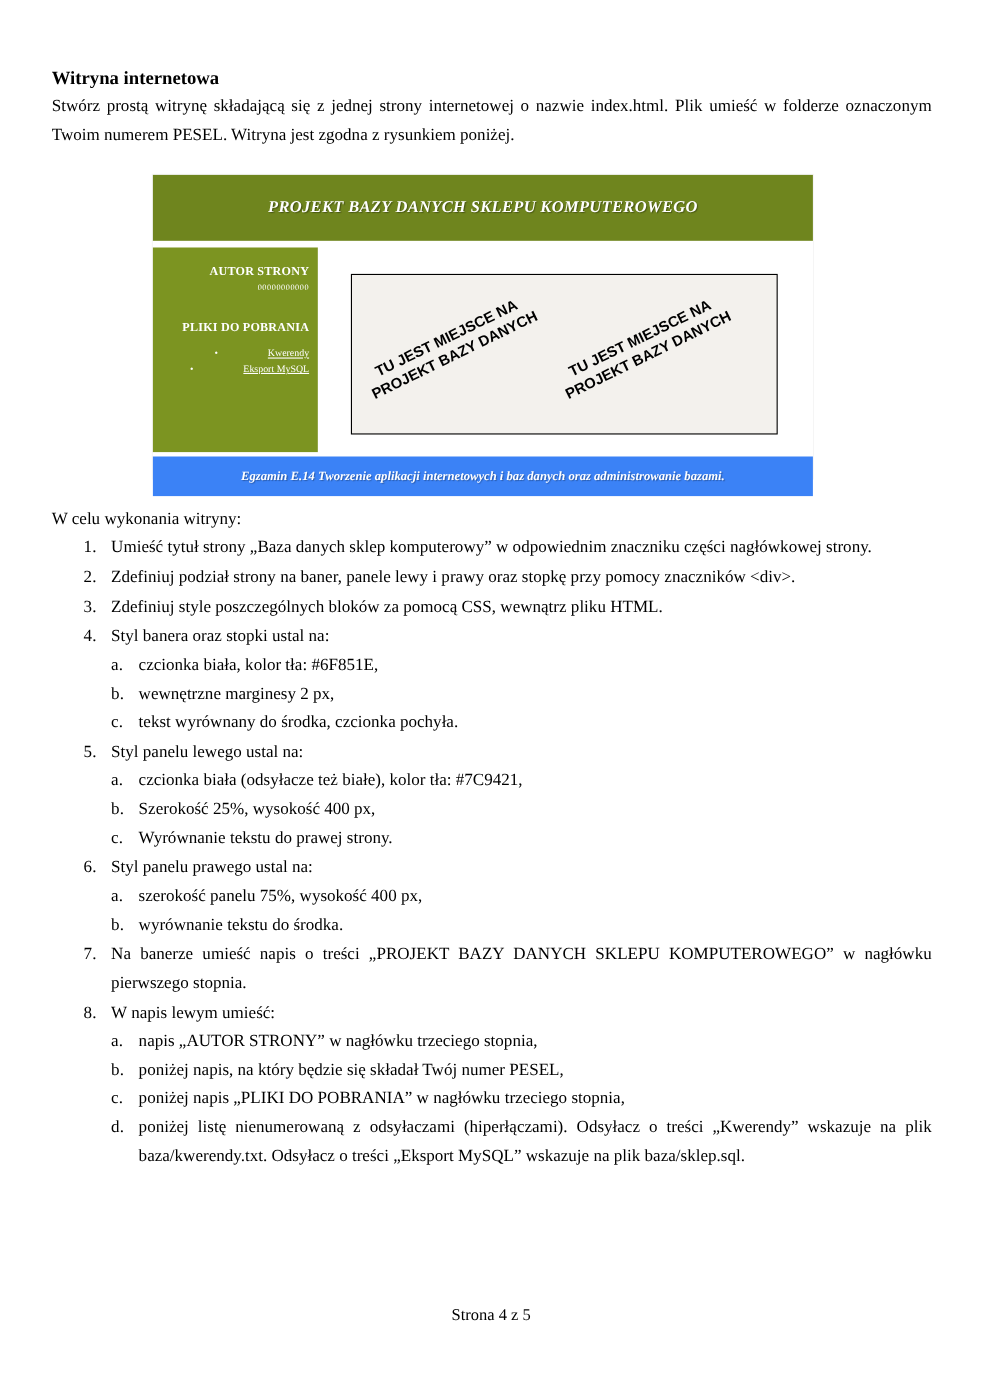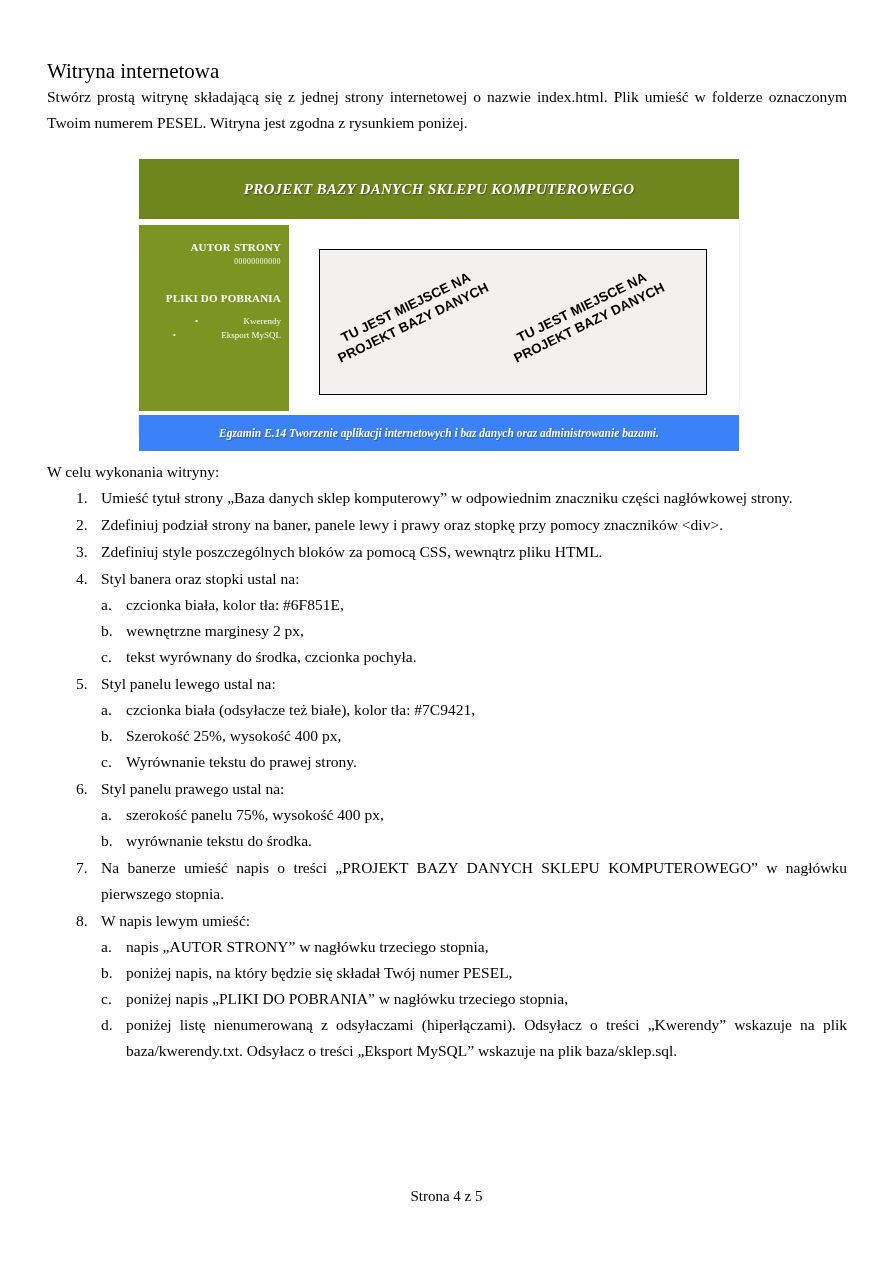--- a/index.html
+++ b/index.html
@@ -5,21 +5,21 @@
   html,body { margin:0; padding:0; background:#fff; }
   .page {
     position:relative;
     width:893px; height:1263px;
     background:#ffffff;
     font-family:"Liberation Serif", serif;
     color:#000;
     overflow:hidden;
   }
   .content { padding:58px 46px 0 47px; }
-  .doc-title { font-weight:normal; font-size:21px; line-height:26px; }
+  .doc-title { font-weight:bold; font-size:17px; line-height:26px; }
   .para { font-size:15.5px; line-height:26px; text-align:justify; }
 
   
   .mockup {
     width:600px; height:276px;
     margin:23px 0 24px 92px;
     position:relative;
     box-shadow:0 0 0 1px rgba(0,0,0,0.04);
   }
   .m-banner {
@@ -38,21 +38,21 @@
     width:150px; background:#7C9421;
     text-align:right; padding:16px 8px 0 20px;
     box-sizing:border-box; color:#fff;
   }
   .m-h3 { font-weight:bold; font-size:11px; letter-spacing:0.2px; }
   .m-pesel { font-size:7.5px; margin-top:4px; letter-spacing:0.5px; }
   .m-h3b { margin-top:26px; }
   .m-links { list-style:none; margin:10px 0 0 0; padding:0; }
   .m-links li { font-size:9px; line-height:14px; }
   .m-bullet { font-size:9px; }
-  .m-link { color:#fff;margin-left:43px; }
+  .m-link { text-decoration:underline; color:#fff;margin-left:43px; }
   .m-right { flex:1; background:#ffffff; position:relative; }
   .m-box {
     position:absolute; left:30px; top:24px;
     width:386px; height:144px;
     background:#f3f1ed;
     border:1px solid #000;
   }
   .m-rot {
     position:absolute; width:175px; top:48px;
     transform:rotate(-26deg);

